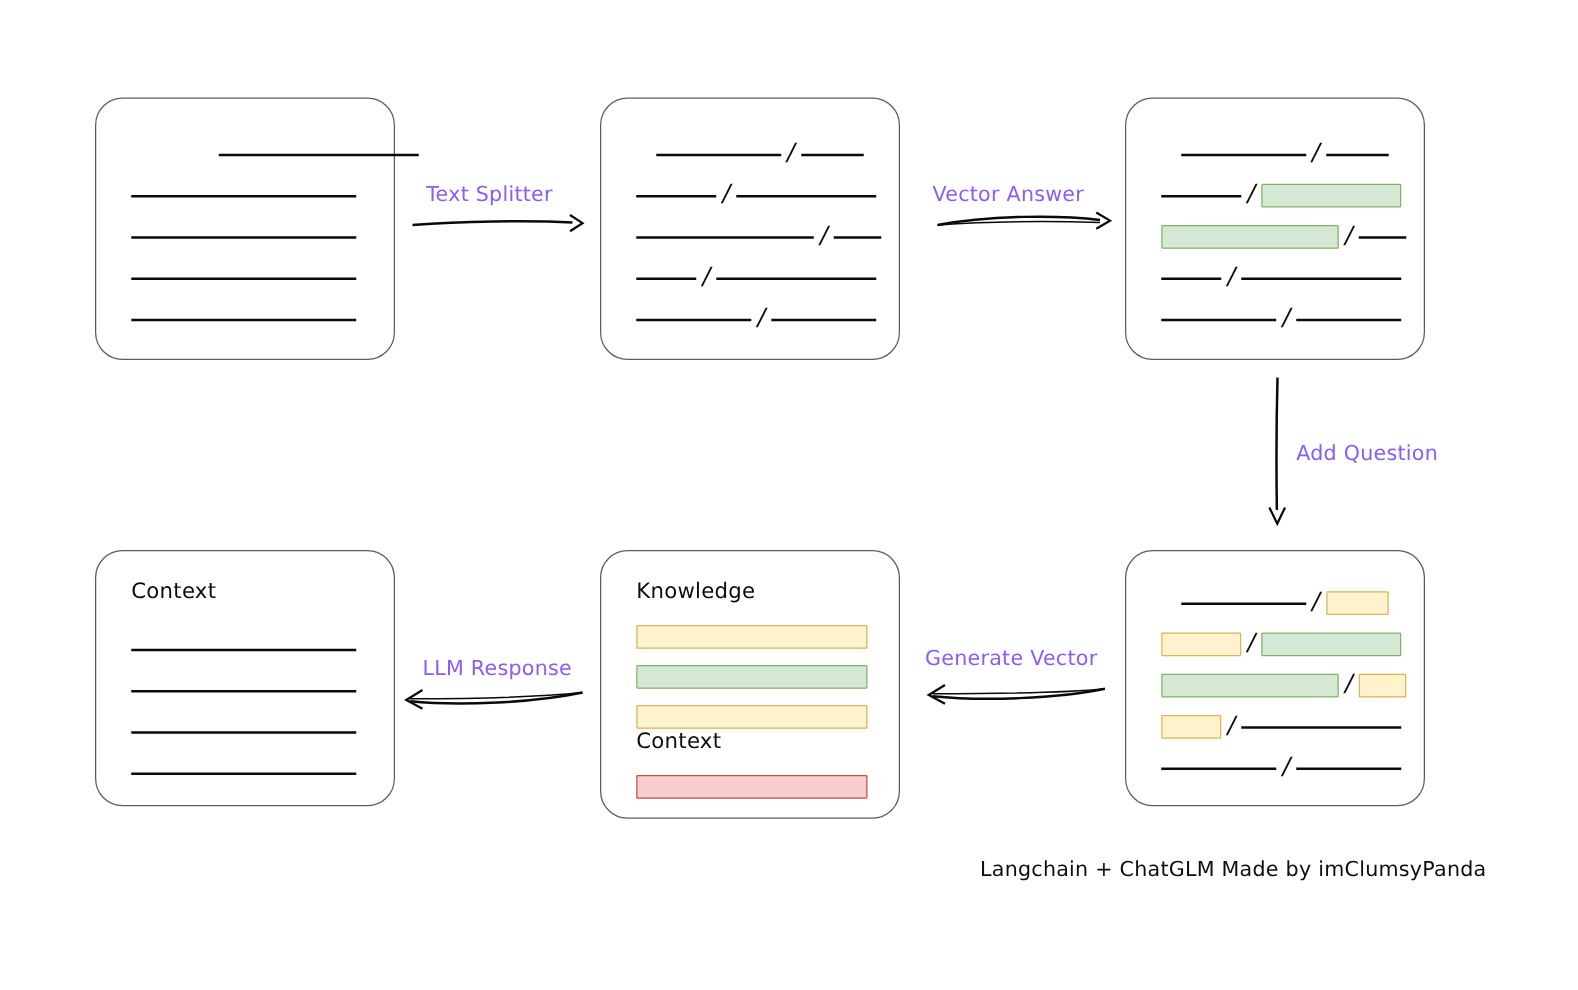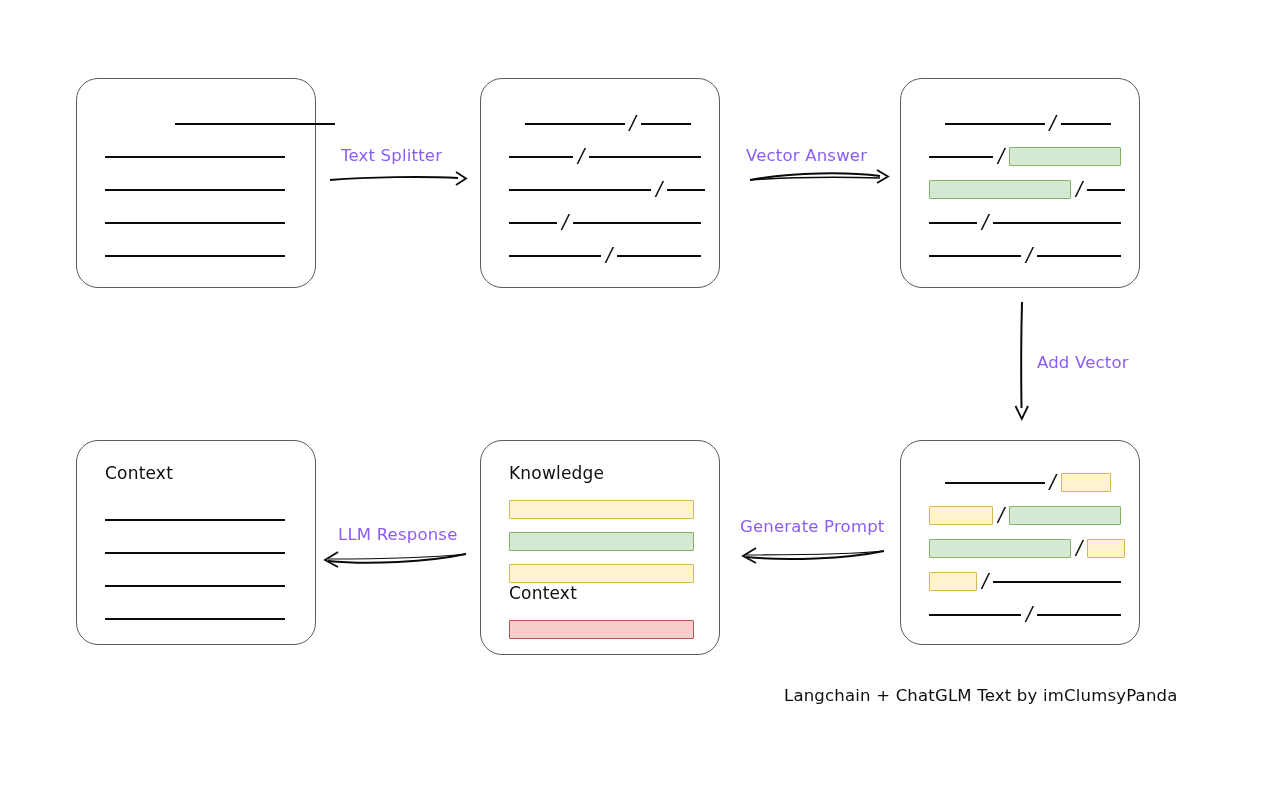--- a/index.html
+++ b/index.html
@@ -256,33 +256,33 @@
   <path d="M128,4 L138,10.5 L128,17" stroke="#0a0a0a" stroke-width="1.8" fill="none" stroke-linejoin="miter"></path>
 </svg>
 
 <div class="edge-label" style="left:746px; top:146px;">Vector Answer</div>
 <svg class="edge" style="left:748px; top:166px;" width="142" height="24" viewBox="0 0 142 24">
   <path d="M2,14 C45,6 100,6 132,10" stroke="#0a0a0a" stroke-width="2" fill="none"></path>
   <path d="M2,14 C45,11 100,11 132,12" stroke="#0a0a0a" stroke-width="1.3" fill="none"></path>
   <path d="M129,4 L140,10.5 L129,17" stroke="#0a0a0a" stroke-width="1.8" fill="none"></path>
 </svg>
 
-<div class="edge-label" style="left:1037px; top:353px;">Add Vector</div>
+<div class="edge-label" style="left:1037px; top:353px;">Add Question</div>
 <svg class="edge" style="left:1008px; top:300px;" width="28" height="122" viewBox="0 0 28 122">
   <path d="M14,2 C13,40 13,75 13.5,108" stroke="#0a0a0a" stroke-width="2" fill="none"></path>
   <path d="M7.5,106 L13.8,119 L20,106" stroke="#0a0a0a" stroke-width="1.8" fill="none"></path>
 </svg>
 
-<div class="edge-label" style="left:740px; top:517px;">Generate Prompt</div>
+<div class="edge-label" style="left:740px; top:517px;">Generate Vector</div>
 <svg class="edge" style="left:736px; top:543px;" width="150" height="24" viewBox="0 0 150 24">
   <path d="M148,8 C110,16 50,18 10,14" stroke="#0a0a0a" stroke-width="2" fill="none"></path>
   <path d="M148,8 C110,12 50,12 10,12" stroke="#0a0a0a" stroke-width="1.2" fill="none"></path>
   <path d="M20,5 L7,13 L20,20" stroke="#0a0a0a" stroke-width="1.8" fill="none"></path>
 </svg>
 
 <div class="edge-label" style="left:338px; top:525px;">LLM Response</div>
 <svg class="edge" style="left:318px; top:548px;" width="150" height="24" viewBox="0 0 150 24">
   <path d="M148,6 C110,14 50,17 10,13" stroke="#0a0a0a" stroke-width="2" fill="none"></path>
   <path d="M148,6 C110,10 50,11 10,11" stroke="#0a0a0a" stroke-width="1.2" fill="none"></path>
   <path d="M20,4 L7,12 L20,19" stroke="#0a0a0a" stroke-width="1.8" fill="none"></path>
 </svg>
 
-<div class="caption" style="left:784px; top:686px;">Langchain + ChatGLM Text by imClumsyPanda</div>
+<div class="caption" style="left:784px; top:686px;">Langchain + ChatGLM Made by imClumsyPanda</div>
 
 </body></html>

